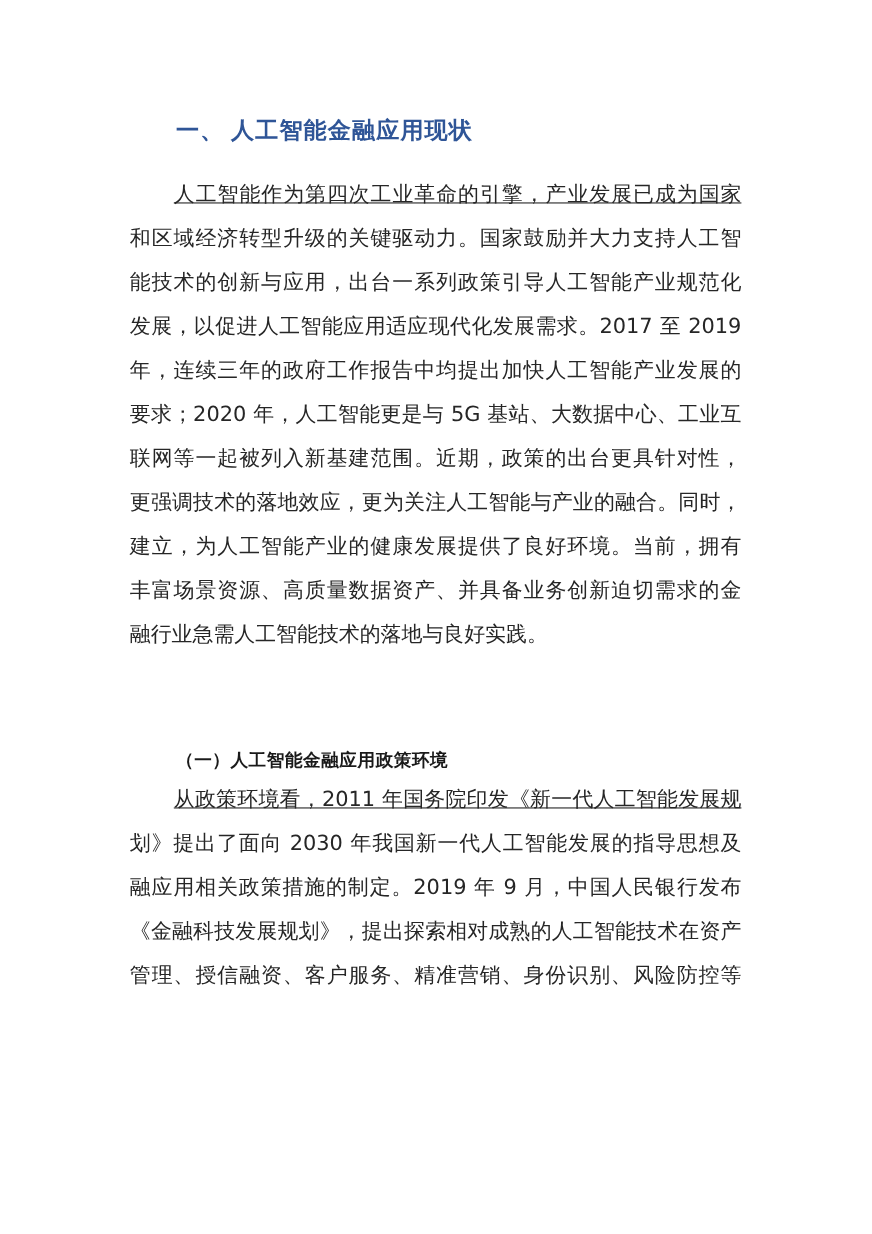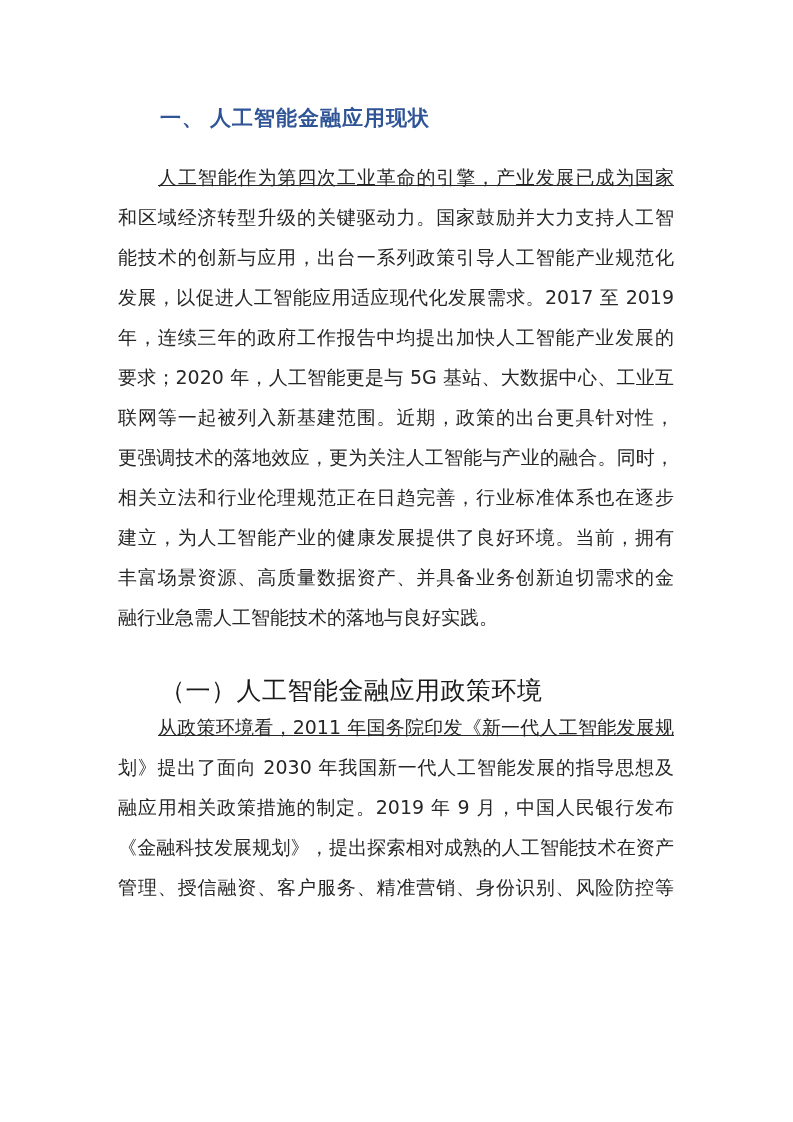--- a/index.html
+++ b/index.html
@@ -58,22 +58,22 @@
     .para .line.indent {
       padding-left: 40px;
       text-decoration: underline;
     }
     .p1 { top: 157px; }
     .p2 { top: 707px; }
     .h2 {
       position: absolute;
       left: 42px;
       top: 677px;
-      font-size: 25px;
-      font-weight: normal;
+      font-size: 16px;
+      font-weight: bold;
       color: #1a1a1a;
       white-space: nowrap;
       line-height: 28px;
       letter-spacing: 0.5px;
     }
   </style>
 </head>
 <body>
 
 <div class="page">
@@ -84,21 +84,20 @@
 
   <div class="para p1">
     <span class="line indent">人工智能作为第四次工业革命的引擎，产业发展已成为国家</span>
     <span class="line">和区域经济转型升级的关键驱动力。国家鼓励并大力支持人工智</span>
     <span class="line">能技术的创新与应用，出台一系列政策引导人工智能产业规范化</span>
     <span class="line">发展，以促进人工智能应用适应现代化发展需求。2017 至 2019</span>
     <span class="line">年，连续三年的政府工作报告中均提出加快人工智能产业发展的</span>
     <span class="line">要求；2020 年，人工智能更是与 5G 基站、大数据中心、工业互</span>
     <span class="line">联网等一起被列入新基建范围。近期，政策的出台更具针对性，</span>
     <span class="line">更强调技术的落地效应，更为关注人工智能与产业的融合。同时，</span>
-    <span class="line">相关立法和行业伦理规范正在日趋完善，行业标准体系也在逐步</span>
     <span class="line">建立，为人工智能产业的健康发展提供了良好环境。当前，拥有</span>
     <span class="line">丰富场景资源、高质量数据资产、并具备业务创新迫切需求的金</span>
     <span class="line last">融行业急需人工智能技术的落地与良好实践。</span>
   </div>
 
   <div class="h2">（一）人工智能金融应用政策环境</div>
 
   <div class="para p2">
     <span class="line indent">从政策环境看，2011 年国务院印发《新一代人工智能发展规</span>
     <span class="line">划》提出了面向 2030 年我国新一代人工智能发展的指导思想及</span>

